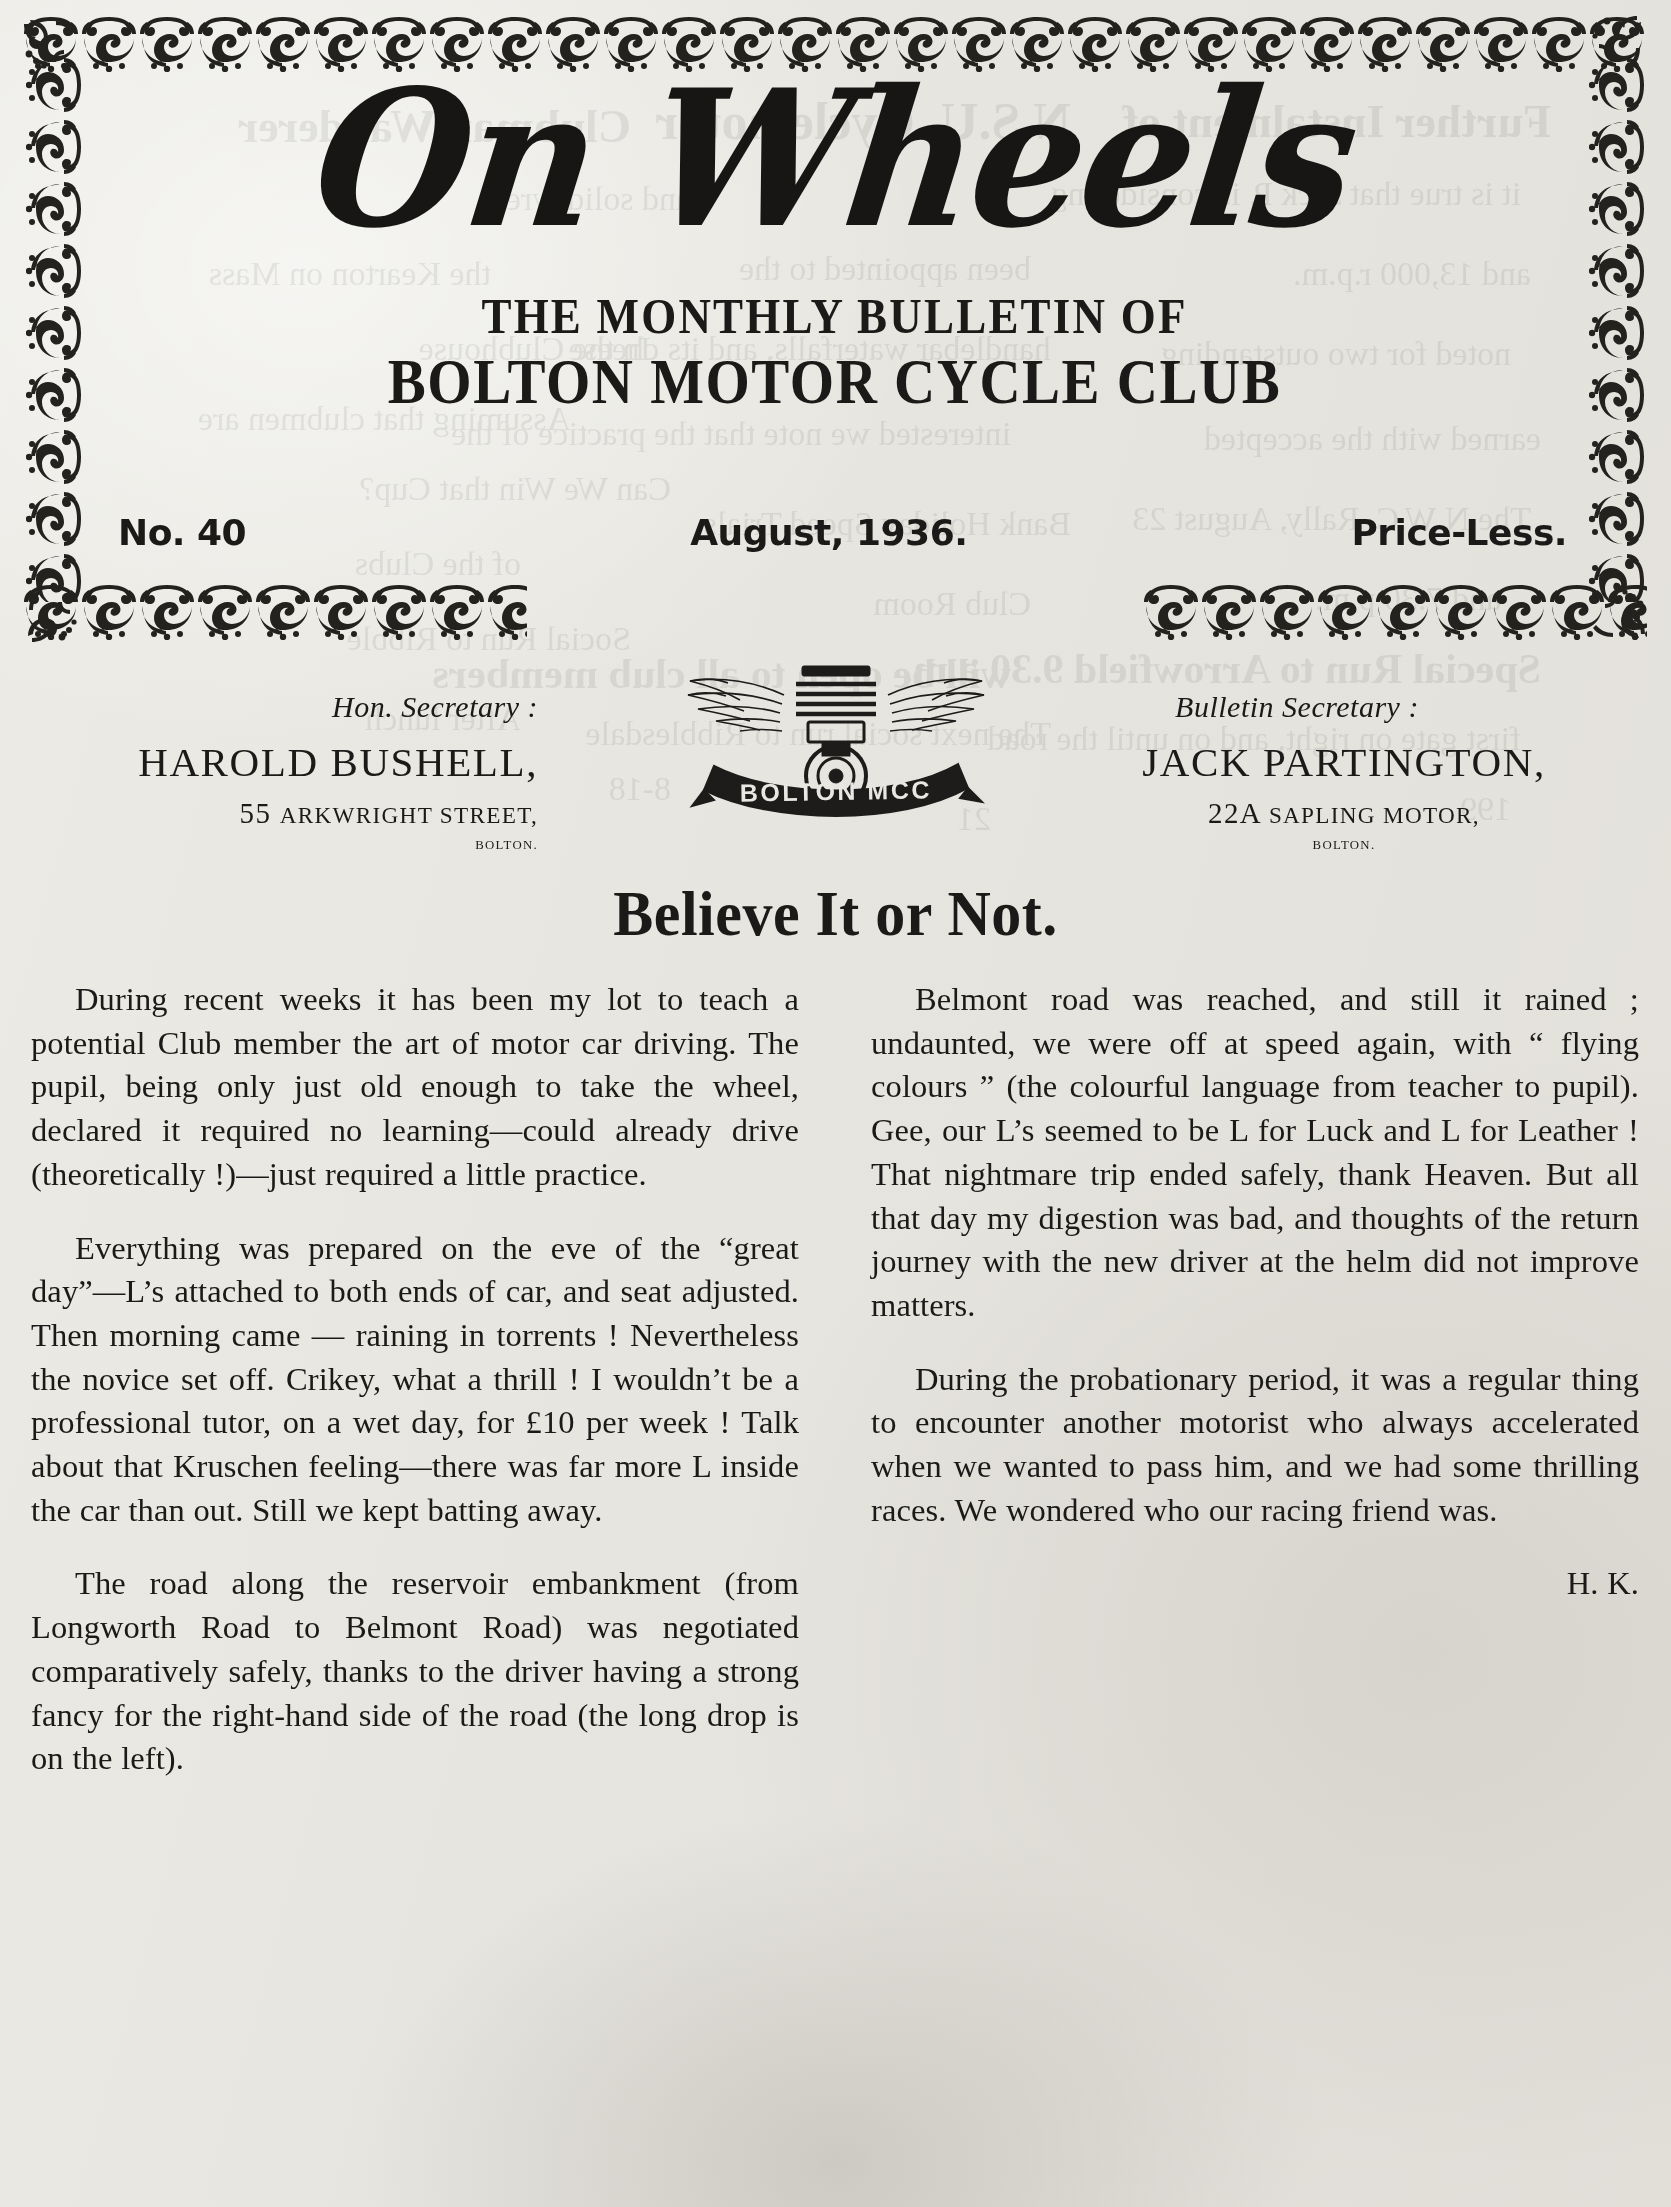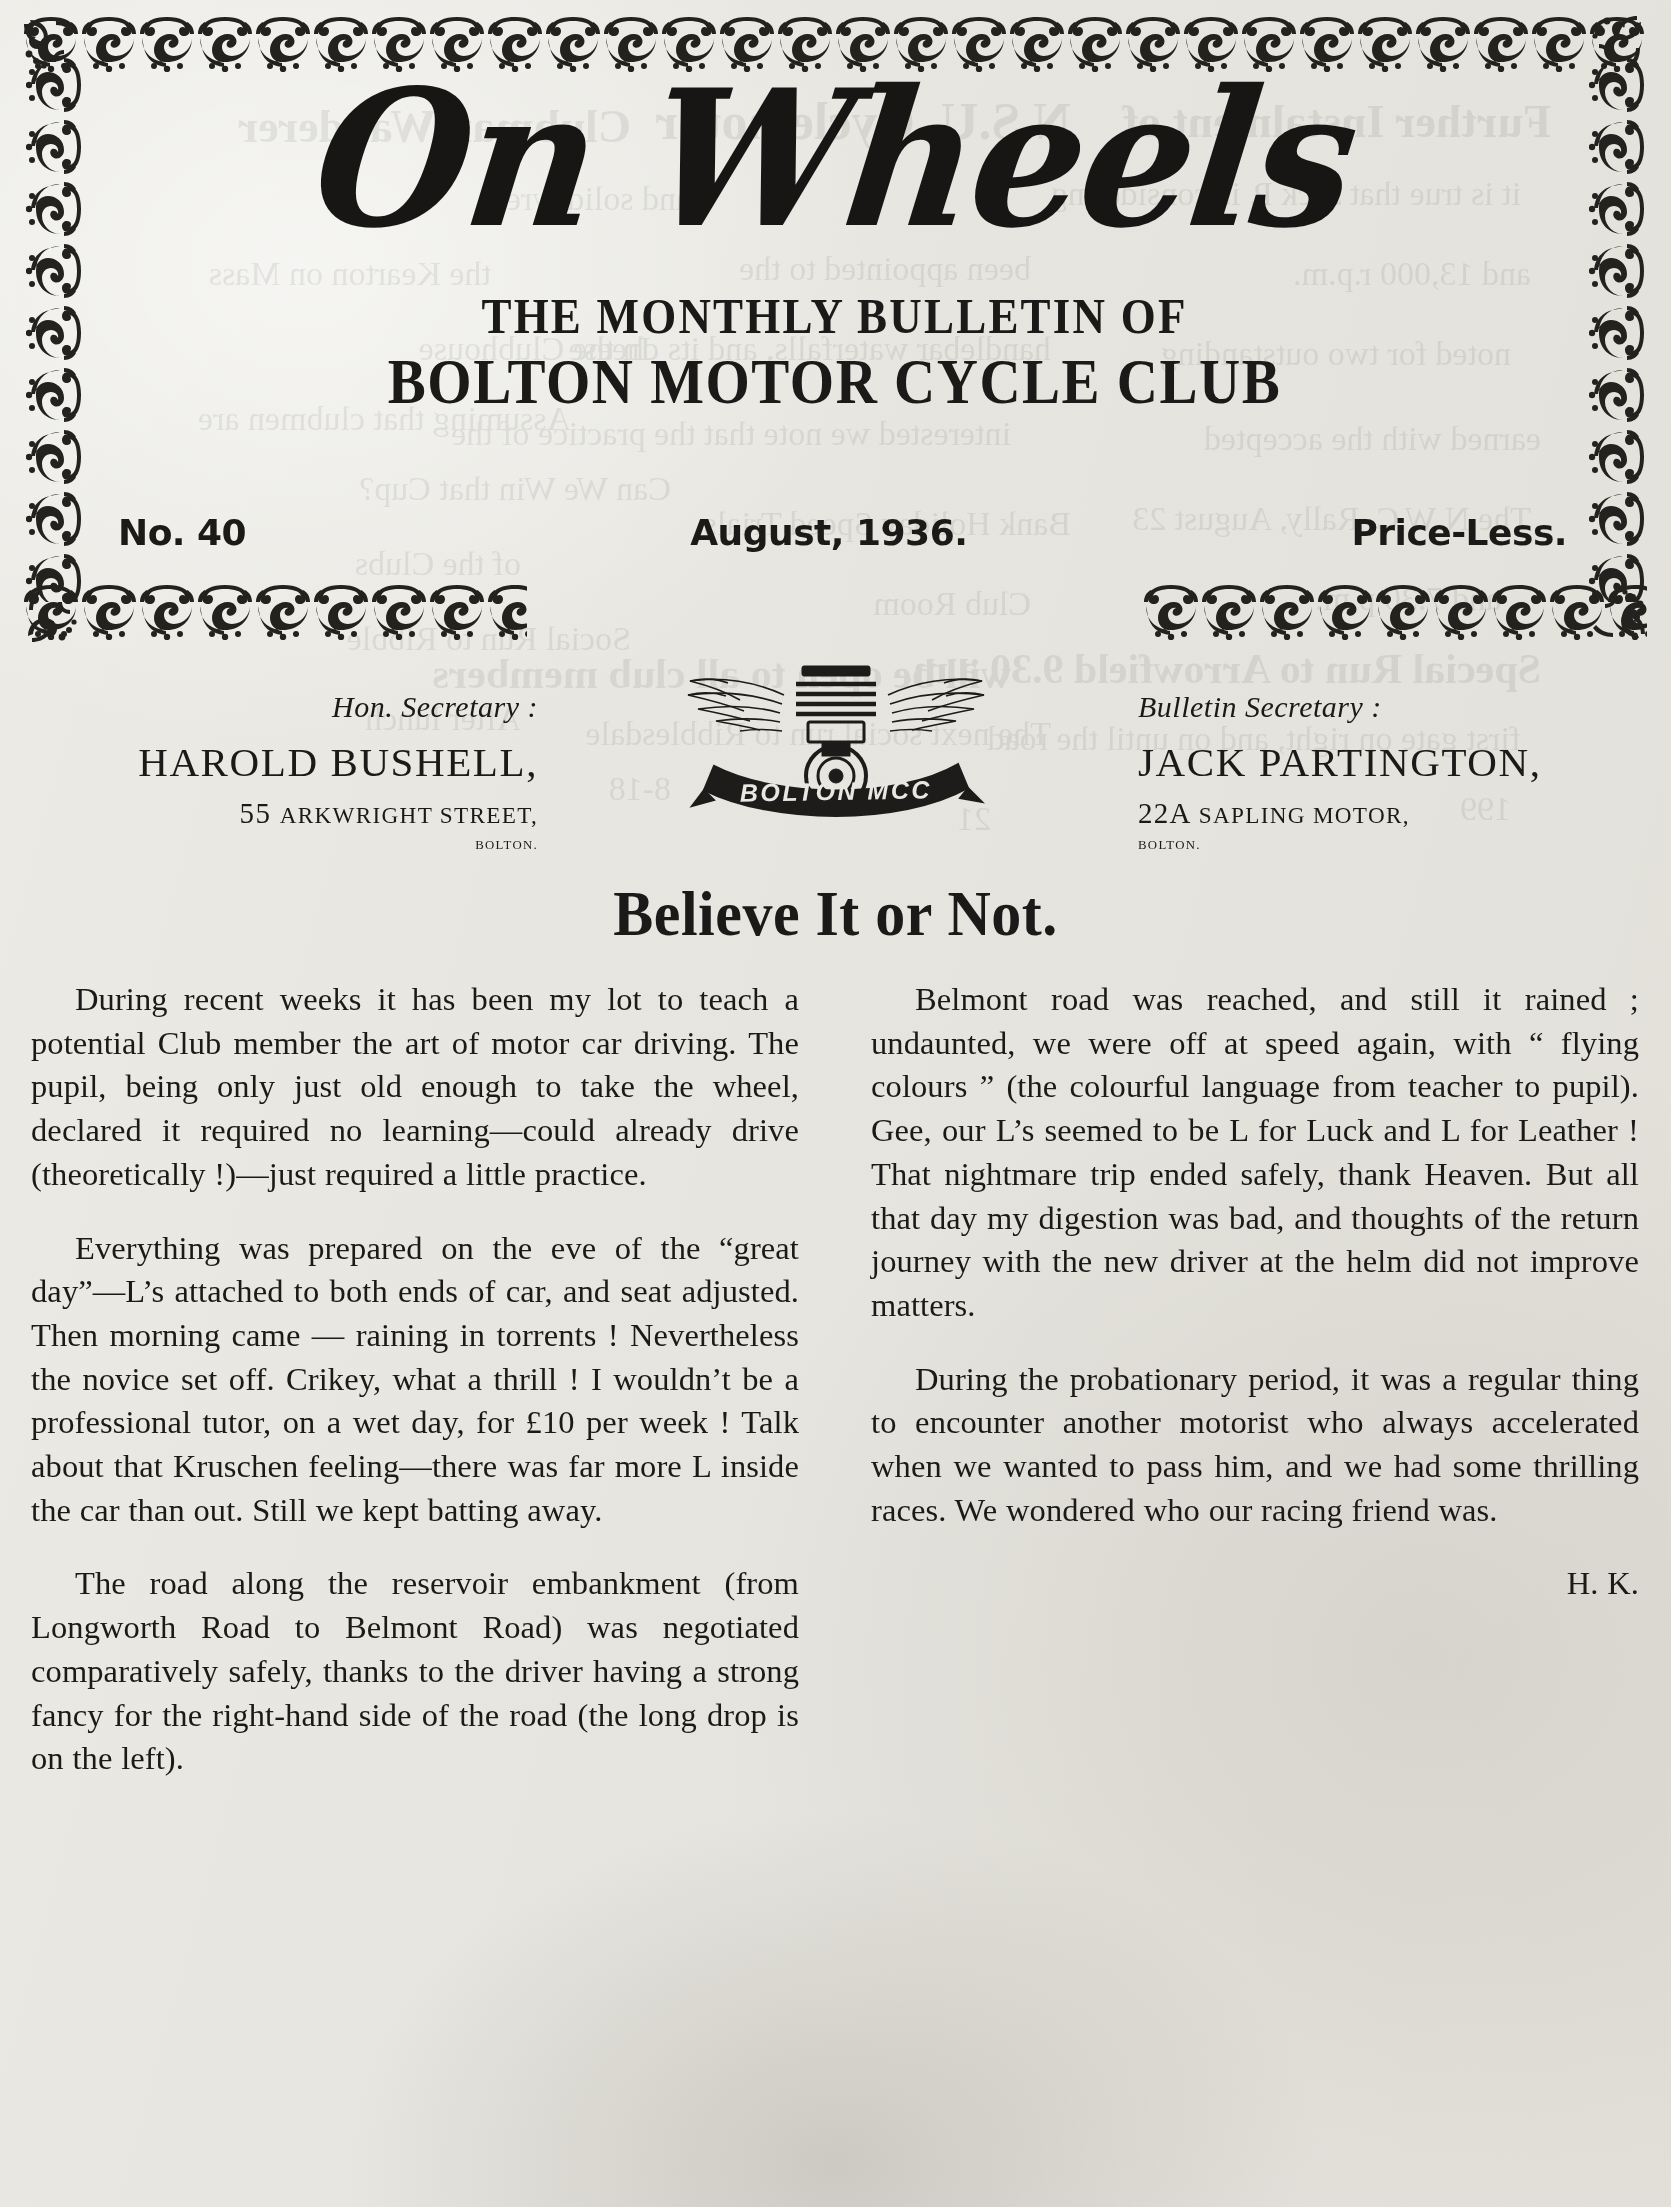--- a/index.html
+++ b/index.html
@@ -127,21 +127,21 @@
   .issue-line .mid { margin-left: 60px; }
 
   
   .sec-block {
     position: absolute;
     top: 686px;
     width: 520px;
     line-height: 1.42;
   }
   .sec-left  { left: 18px;  text-align: right; }
-  .sec-right { left: 1138px; text-align: left; }
+  .sec-right { left: 1084px; text-align: center; }
   .sec-title {
     font-style: italic;
     font-size: 30px;
     letter-spacing: 0.5px;
     margin-bottom: 4px;
   }
   .sec-left  .sec-title { margin-left: 104px; }
   .sec-right .sec-title { margin-right: 94px; }
   .sec-name {
     font-size: 41px;
@@ -163,21 +163,20 @@
   .smallcap { font-size: 0.80em; }
 
   
   .badge {
     position: absolute;
     left: 50%;
     top: 648px;
     transform: translateX(-50%);
     width: 360px;
     height: 185px;
-    font-style: italic;
   }
   .badge svg { display: block; width: 100%; height: 100%; }
 
   
   .article-head {
     position: absolute;
     left: 0; right: 0;
     top: 880px;
     text-align: center;
     font-family: "Liberation Serif", serif;

